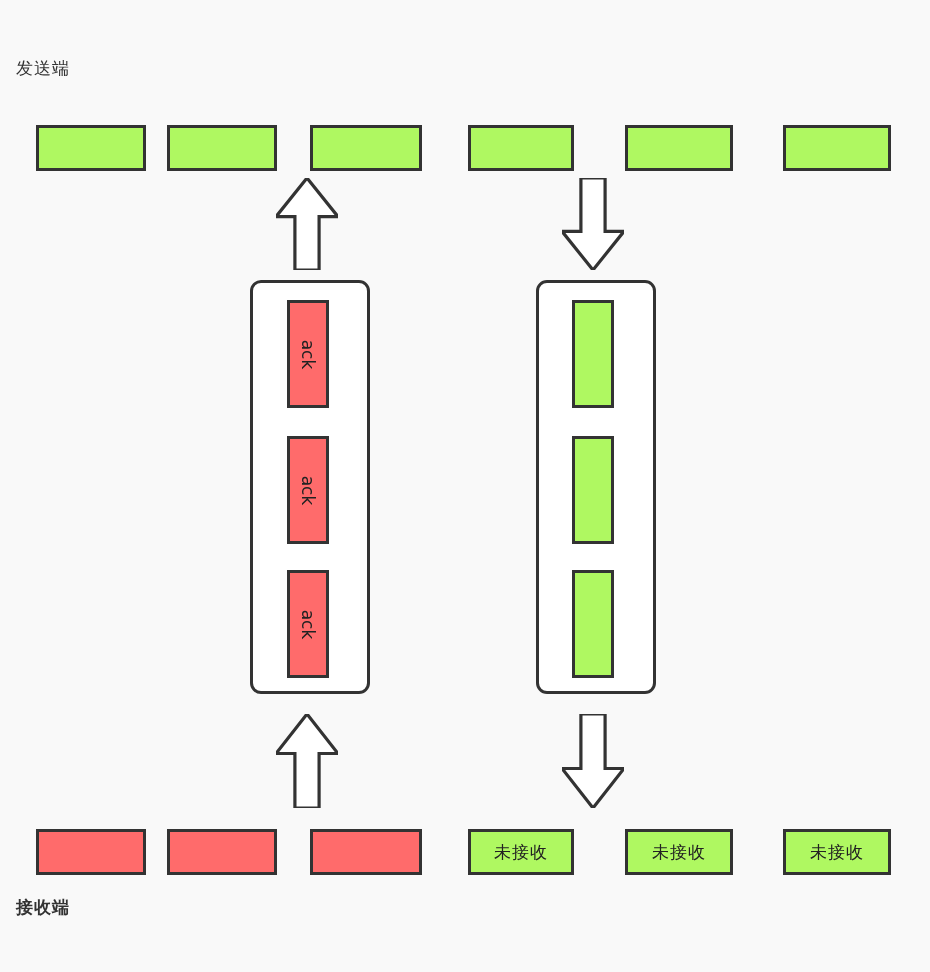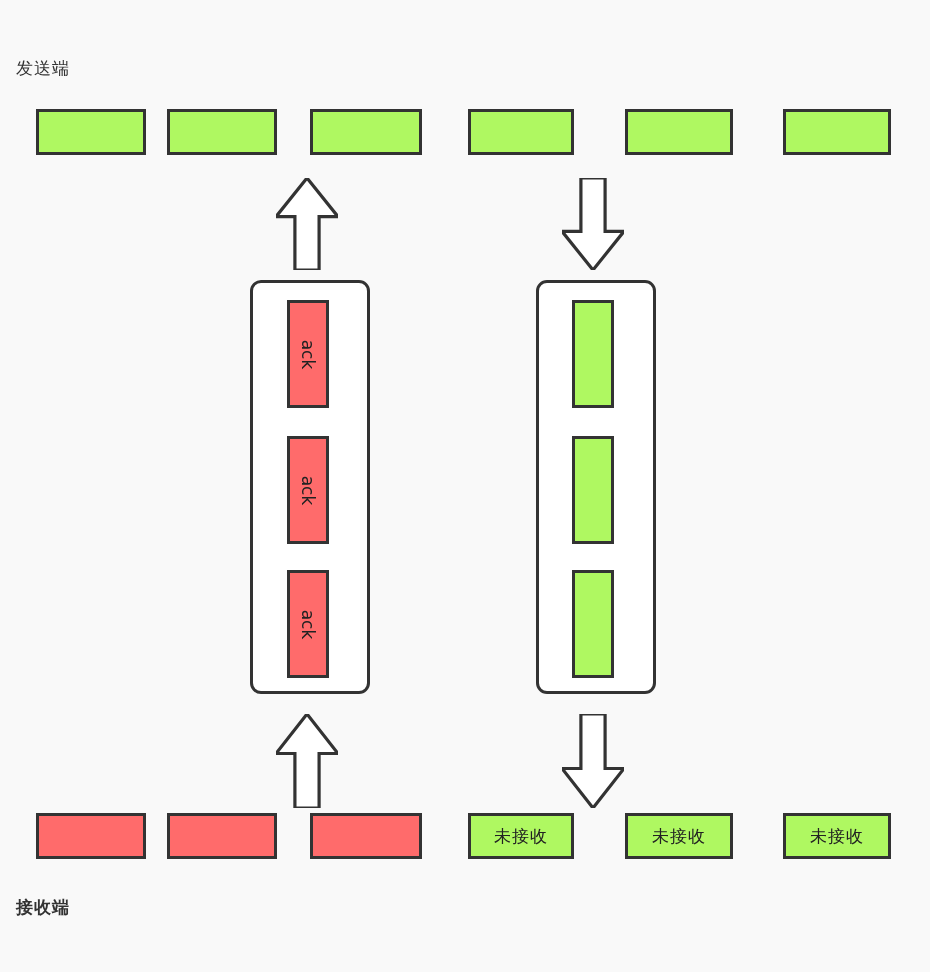--- a/index.html
+++ b/index.html
@@ -41,20 +41,21 @@
     box-sizing: border-box;
     border: 3px solid #333333;
     display: flex;
     align-items: center;
     justify-content: center;
     font-size: 17px;
     color: #222222;
     line-height: 1;
     letter-spacing: 1px;
     user-select: none;
+    margin-top: 16px;
   }
   .packet.green { background: #aff861; }
   .packet.red   { background: #ff6b6b; }
 
   
   .buffer {
     position: absolute;
     box-sizing: border-box;
     background: #ffffff;
     border: 3px solid #333333;

